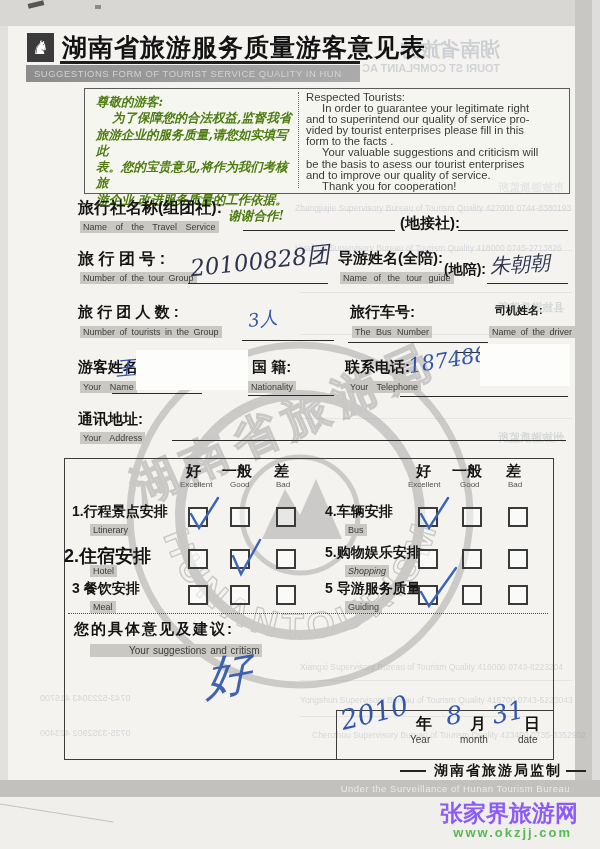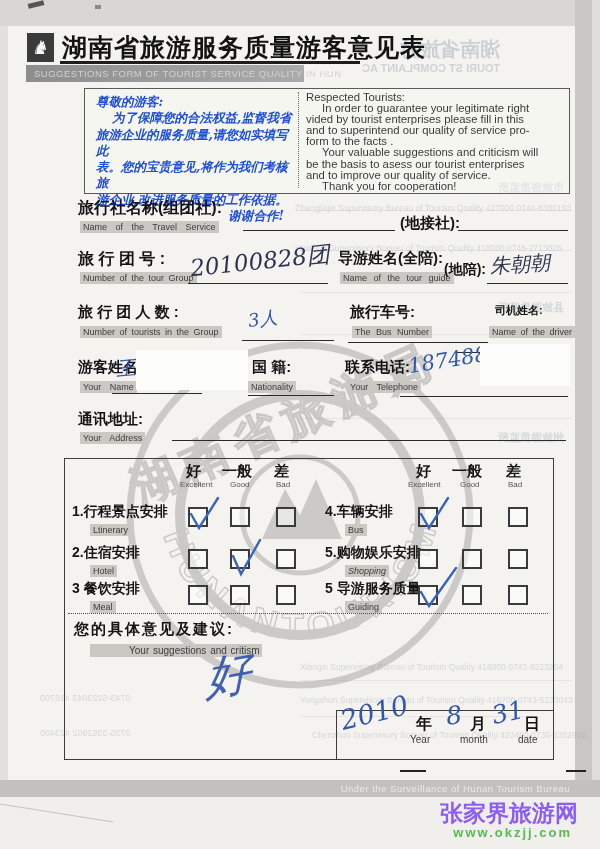--- a/index.html
+++ b/index.html
@@ -69,39 +69,39 @@
       <textPath href="#arcbot">HUNANTOURISM</textPath>
     </text>
     <text x="28" y="178" font-size="46" letter-spacing="9" fill="none" stroke="#8f8f8f" stroke-width="1.4" font-weight="bold" transform="rotate(-24 28 178)" font-family="Liberation Sans,sans-serif">湖南省旅游局</text>
   </svg>
 
   <div class="abs" style="left:27px;top:33px;width:27px;height:29px;background:#3b3b3b;text-align:center;">
     <span style="color:#fff;font-size:19px;line-height:29px;display:inline-block;transform:scaleX(-1);">♞</span>
   </div>
   <div class="abs" style="left:62px;top:31px;font-size:25px;font-weight:bold;color:#131313;letter-spacing:1px;white-space:nowrap;">湖南省旅游服务质量游客意见表</div>
   <div class="abs" style="left:60px;top:61px;width:300px;height:3px;background:#1d1d1d;"></div>
-  <div class="abs" style="left:26px;top:65px;width:278px;height:17px;background:linear-gradient(90deg,#8d8d8d,#ababab);">
+  <div class="abs" style="left:26px;top:65px;width:334px;height:17px;background:linear-gradient(90deg,#8d8d8d,#ababab);">
     <span style="display:block;font-size:9.5px;color:#d2d2d2;letter-spacing:.5px;padding:3px 0 0 8px;white-space:nowrap;">SUGGESTIONS FORM OF TOURIST SERVICE QUALITY IN HUN</span>
   </div>
 
   <div class="abs" style="left:84px;top:88px;width:484px;height:104px;border:1px solid #5a5a5a;background:rgba(250,249,246,.4);"></div>
   <div class="abs" style="left:298px;top:92px;height:96px;border-left:1.5px dotted #6a6a6a;"></div>
-  <div class="abs notice-cn" style="left:96px;top:94px;width:198px;font-size:12.5px;line-height:16.3px;color:#1d4ed8;font-weight:bold;font-style:italic;font-family:'DejaVu Serif',serif;">
+  <div class="abs notice-cn" style="left:96px;top:94px;width:198px;font-size:12.5px;line-height:16.3px;color:#4d7c0f;font-weight:bold;font-style:italic;font-family:'DejaVu Serif',serif;">
     <span>尊敬的游客:</span>
     <span class="ind">为了保障您的合法权益,监督我省</span>
     <span>旅游企业的服务质量,请您如实填写此</span>
     <span>表。您的宝贵意见,将作为我们考核旅</span>
     <span>游企业,改进服务质量的工作依据。</span>
     <span class="rt">谢谢合作!</span>
   </div>
   <div class="abs notice-en" style="left:306px;top:92px;width:258px;font-size:11.3px;line-height:11.1px;color:#3a3a3a;">
     <span>Respected Tourists:</span>
     <span class="ind">In order to guarantee your legitimate right</span>
+    <span>and to superintend our quality of service pro-</span>
     <span>vided by tourist enterprises please fill in this</span>
-    <span>and to superintend our quality of service pro-</span>
     <span>form to the facts .</span>
     <span class="ind">Your valuable suggestions and criticism will</span>
     <span>be the basis to asess our tourist enterprises</span>
     <span>and to improve our quality of service.</span>
     <span class="ind">Thank you for cooperation!</span>
   </div>
 
   <div class="abs cnb" style="left:78px;top:198px;font-size:16px;">旅行社名称(组团社):</div>
   <div class="abs sub" style="left:80px;top:221px;">Name of the Travel Service</div>
   <div class="abs uline" style="left:243px;top:229px;width:152px;"></div>
@@ -158,21 +158,21 @@
 
   <div class="abs colcn" style="left:416px;top:462px;">好</div>
   <div class="abs colen" style="left:408px;top:480px;">Excellent</div>
   <div class="abs colcn" style="left:452px;top:462px;">一般</div>
   <div class="abs colen" style="left:460px;top:480px;">Good</div>
   <div class="abs colcn" style="left:506px;top:462px;">差</div>
   <div class="abs colen" style="left:508px;top:480px;">Bad</div>
 
   <div class="abs cnb" style="left:72px;top:503px;font-size:14px;">1.行程景点安排</div>
   <div class="abs sub" style="left:90px;top:524px;word-spacing:0;">Ltinerary</div>
-  <div class="abs cnb" style="left:72px;top:544px;font-size:14px;">2.住宿安排</div>
+  <div class="abs cnb" style="left:64px;top:544px;font-size:18px;">2.住宿安排</div>
   <div class="abs sub" style="left:90px;top:565px;word-spacing:0;">Hotel</div>
   <div class="abs cnb" style="left:72px;top:580px;font-size:14px;">3 餐饮安排</div>
   <div class="abs sub" style="left:90px;top:601px;word-spacing:0;">Meal</div>
   <div class="abs cnb" style="left:325px;top:503px;font-size:14px;">4.车辆安排</div>
   <div class="abs sub" style="left:345px;top:524px;word-spacing:0;">Bus</div>
   <div class="abs cnb" style="left:325px;top:544px;font-size:14px;">5.购物娱乐安排</div>
   <div class="abs sub" style="left:345px;top:565px;word-spacing:0;font-style:italic;">Shopping</div>
   <div class="abs cnb" style="left:325px;top:580px;font-size:14px;">5 导游服务质量</div>
   <div class="abs sub" style="left:345px;top:601px;word-spacing:0;">Guiding</div>
 
@@ -219,20 +219,21 @@
   <div class="abs subplain" style="left:410px;top:734px;">Year</div>
   <div class="abs cnb" style="left:470px;top:714px;font-size:16px;">月</div>
   <div class="abs subplain" style="left:444px;top:734px;padding-left:16px;">month</div>
   <div class="abs cnb" style="left:524px;top:714px;font-size:16px;">日</div>
   <div class="abs subplain" style="left:518px;top:734px;">date</div>
   <div class="abs hand blue" style="left:340px;top:697px;font-size:27px;transform:rotate(-14deg);">2010</div>
   <div class="abs hand blue" style="left:446px;top:701px;font-size:25px;transform:rotate(-6deg);">8</div>
   <div class="abs hand blue" style="left:492px;top:698px;font-size:25px;transform:rotate(-12deg);">31</div>
 
   <div class="abs" style="left:400px;top:770px;width:26px;height:2px;background:#242424;"></div>
+  <div class="abs cnb" style="left:434px;top:762px;font-size:14px;letter-spacing:2px;">湖南省旅游局监制</div>
   <div class="abs" style="left:566px;top:770px;width:20px;height:2px;background:#242424;"></div>
   <div class="abs" style="left:0;top:780px;width:600px;height:17px;background:#c2c1bd;">
     <span style="position:absolute;right:30px;top:3px;font-size:9.5px;color:#edeae5;letter-spacing:.5px;white-space:nowrap;">Under the Surveillance of Hunan Tourism Bureau</span>
   </div>
   <div class="abs" style="left:0;top:797px;width:600px;height:52px;background:#f0efeb;"></div>
   <div class="abs" style="left:-6px;top:812px;width:120px;height:1px;background:#c4c3bf;transform:rotate(9deg);"></div>
   <div class="abs" style="right:22px;top:798px;font-size:23px;font-weight:bold;color:#8b5cf6;font-family:'DejaVu Serif',serif;white-space:nowrap;">张家界旅游网</div>
   <div class="abs" style="right:28px;top:825px;font-size:13px;font-weight:bold;color:#57b957;letter-spacing:2px;white-space:nowrap;">www.okzjj.com</div>
 
 </div>

